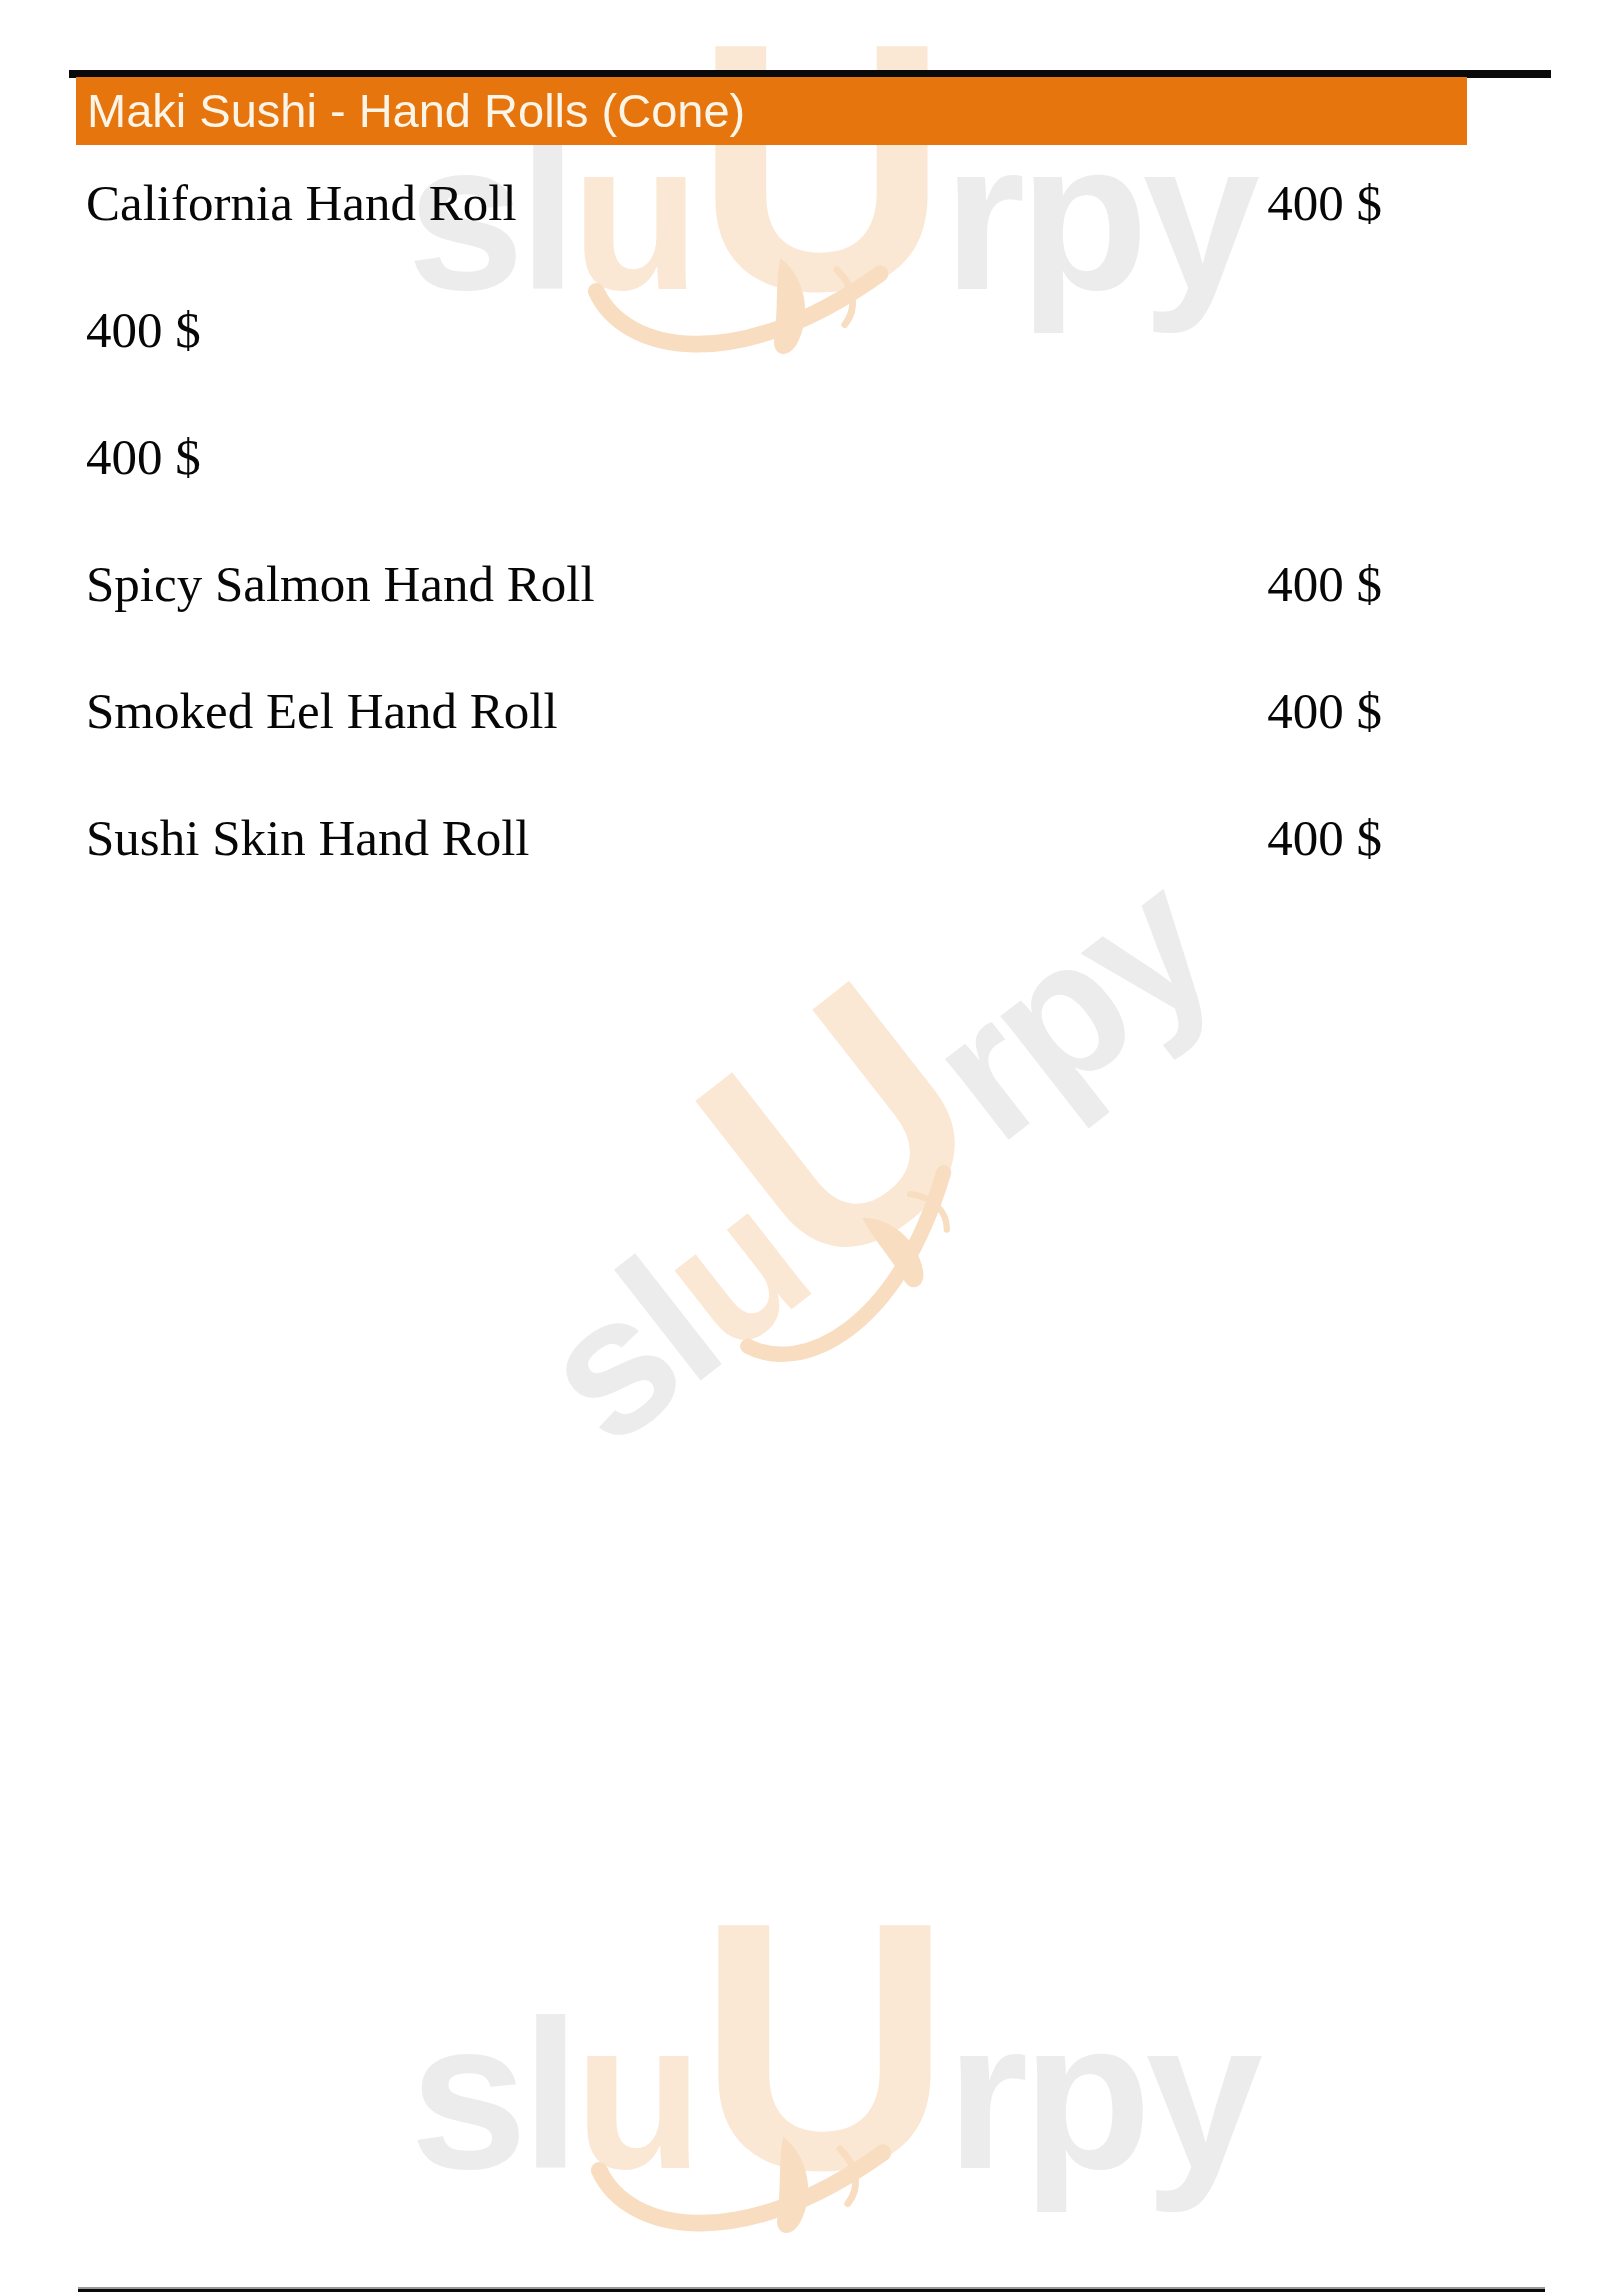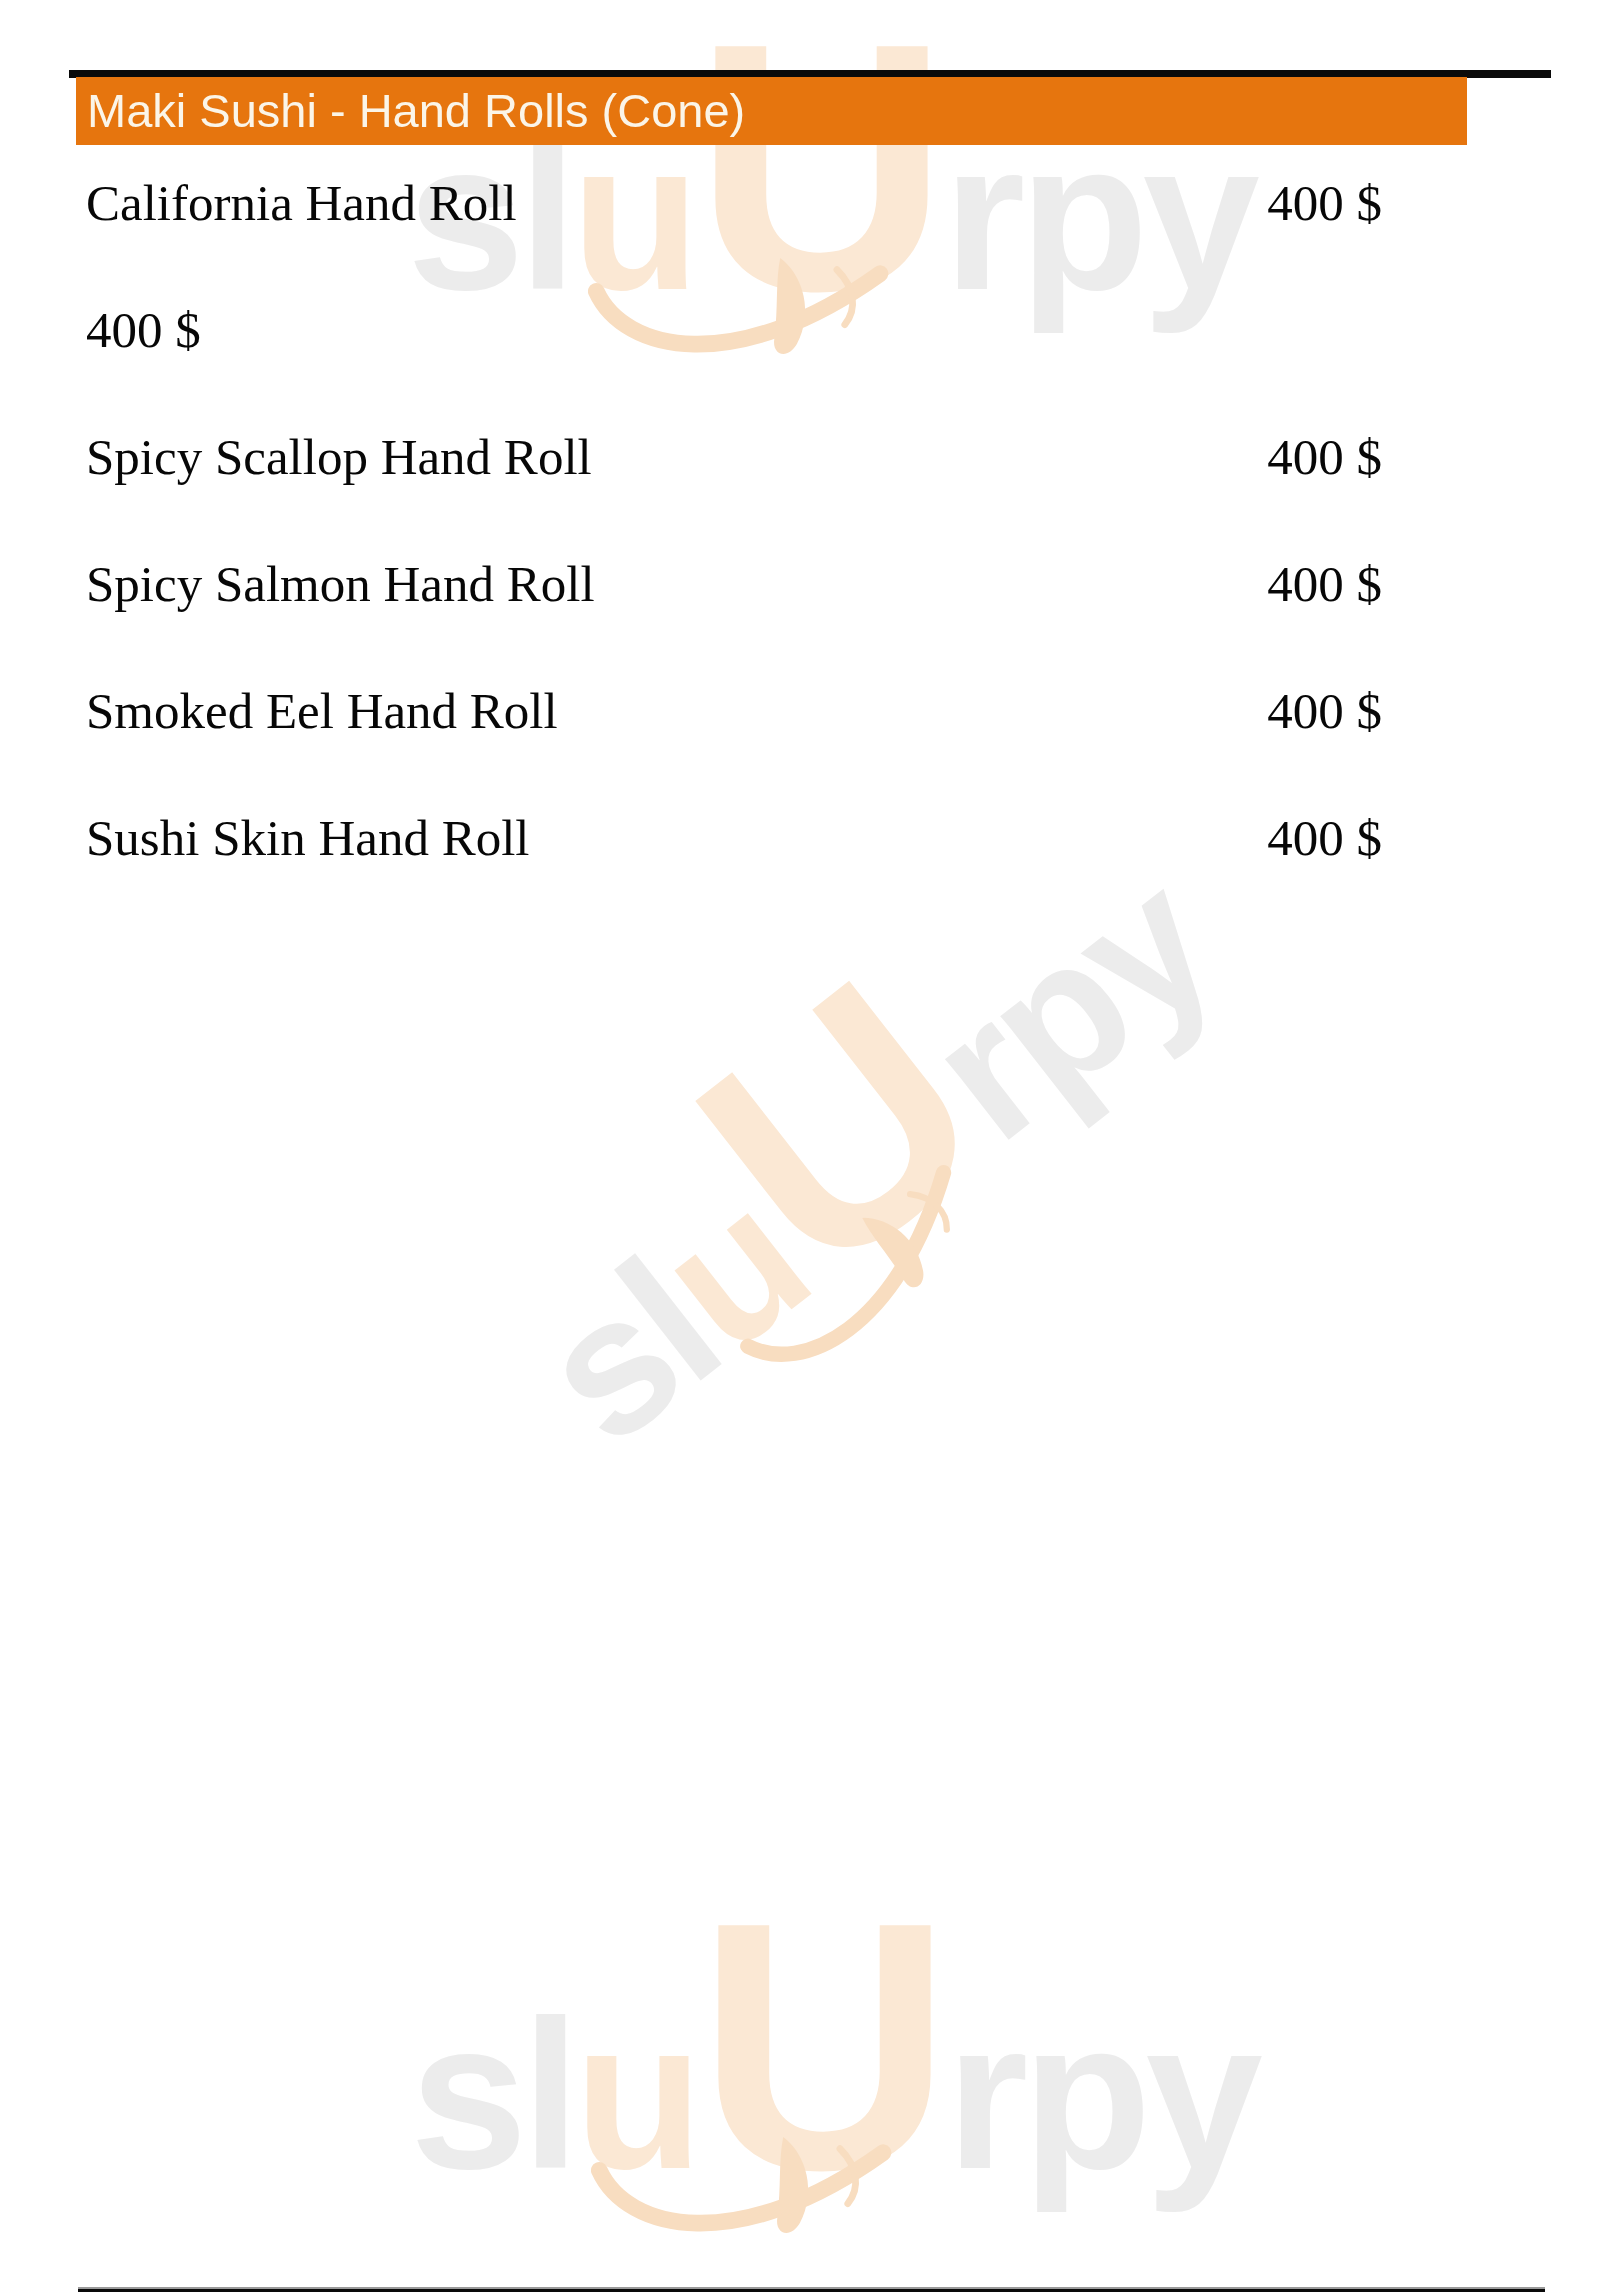--- a/index.html
+++ b/index.html
@@ -134,21 +134,20 @@
 
   <div class="menu-list">
     <div class="menu-row">
       <span class="item-name">California Hand Roll</span>
       <span class="item-price">400 $</span>
     </div>
     <div class="menu-row">
       <span class="item-price">400 $</span>
     </div>
     <div class="menu-row">
-      <span class="item-name">Spicy Scallop Hand Roll</span>
       <span class="item-price">400 $</span>
     </div>
     <div class="menu-row">
       <span class="item-name">Spicy Salmon Hand Roll</span>
       <span class="item-price">400 $</span>
     </div>
     <div class="menu-row">
       <span class="item-name">Smoked Eel Hand Roll</span>
       <span class="item-price">400 $</span>
     </div>

